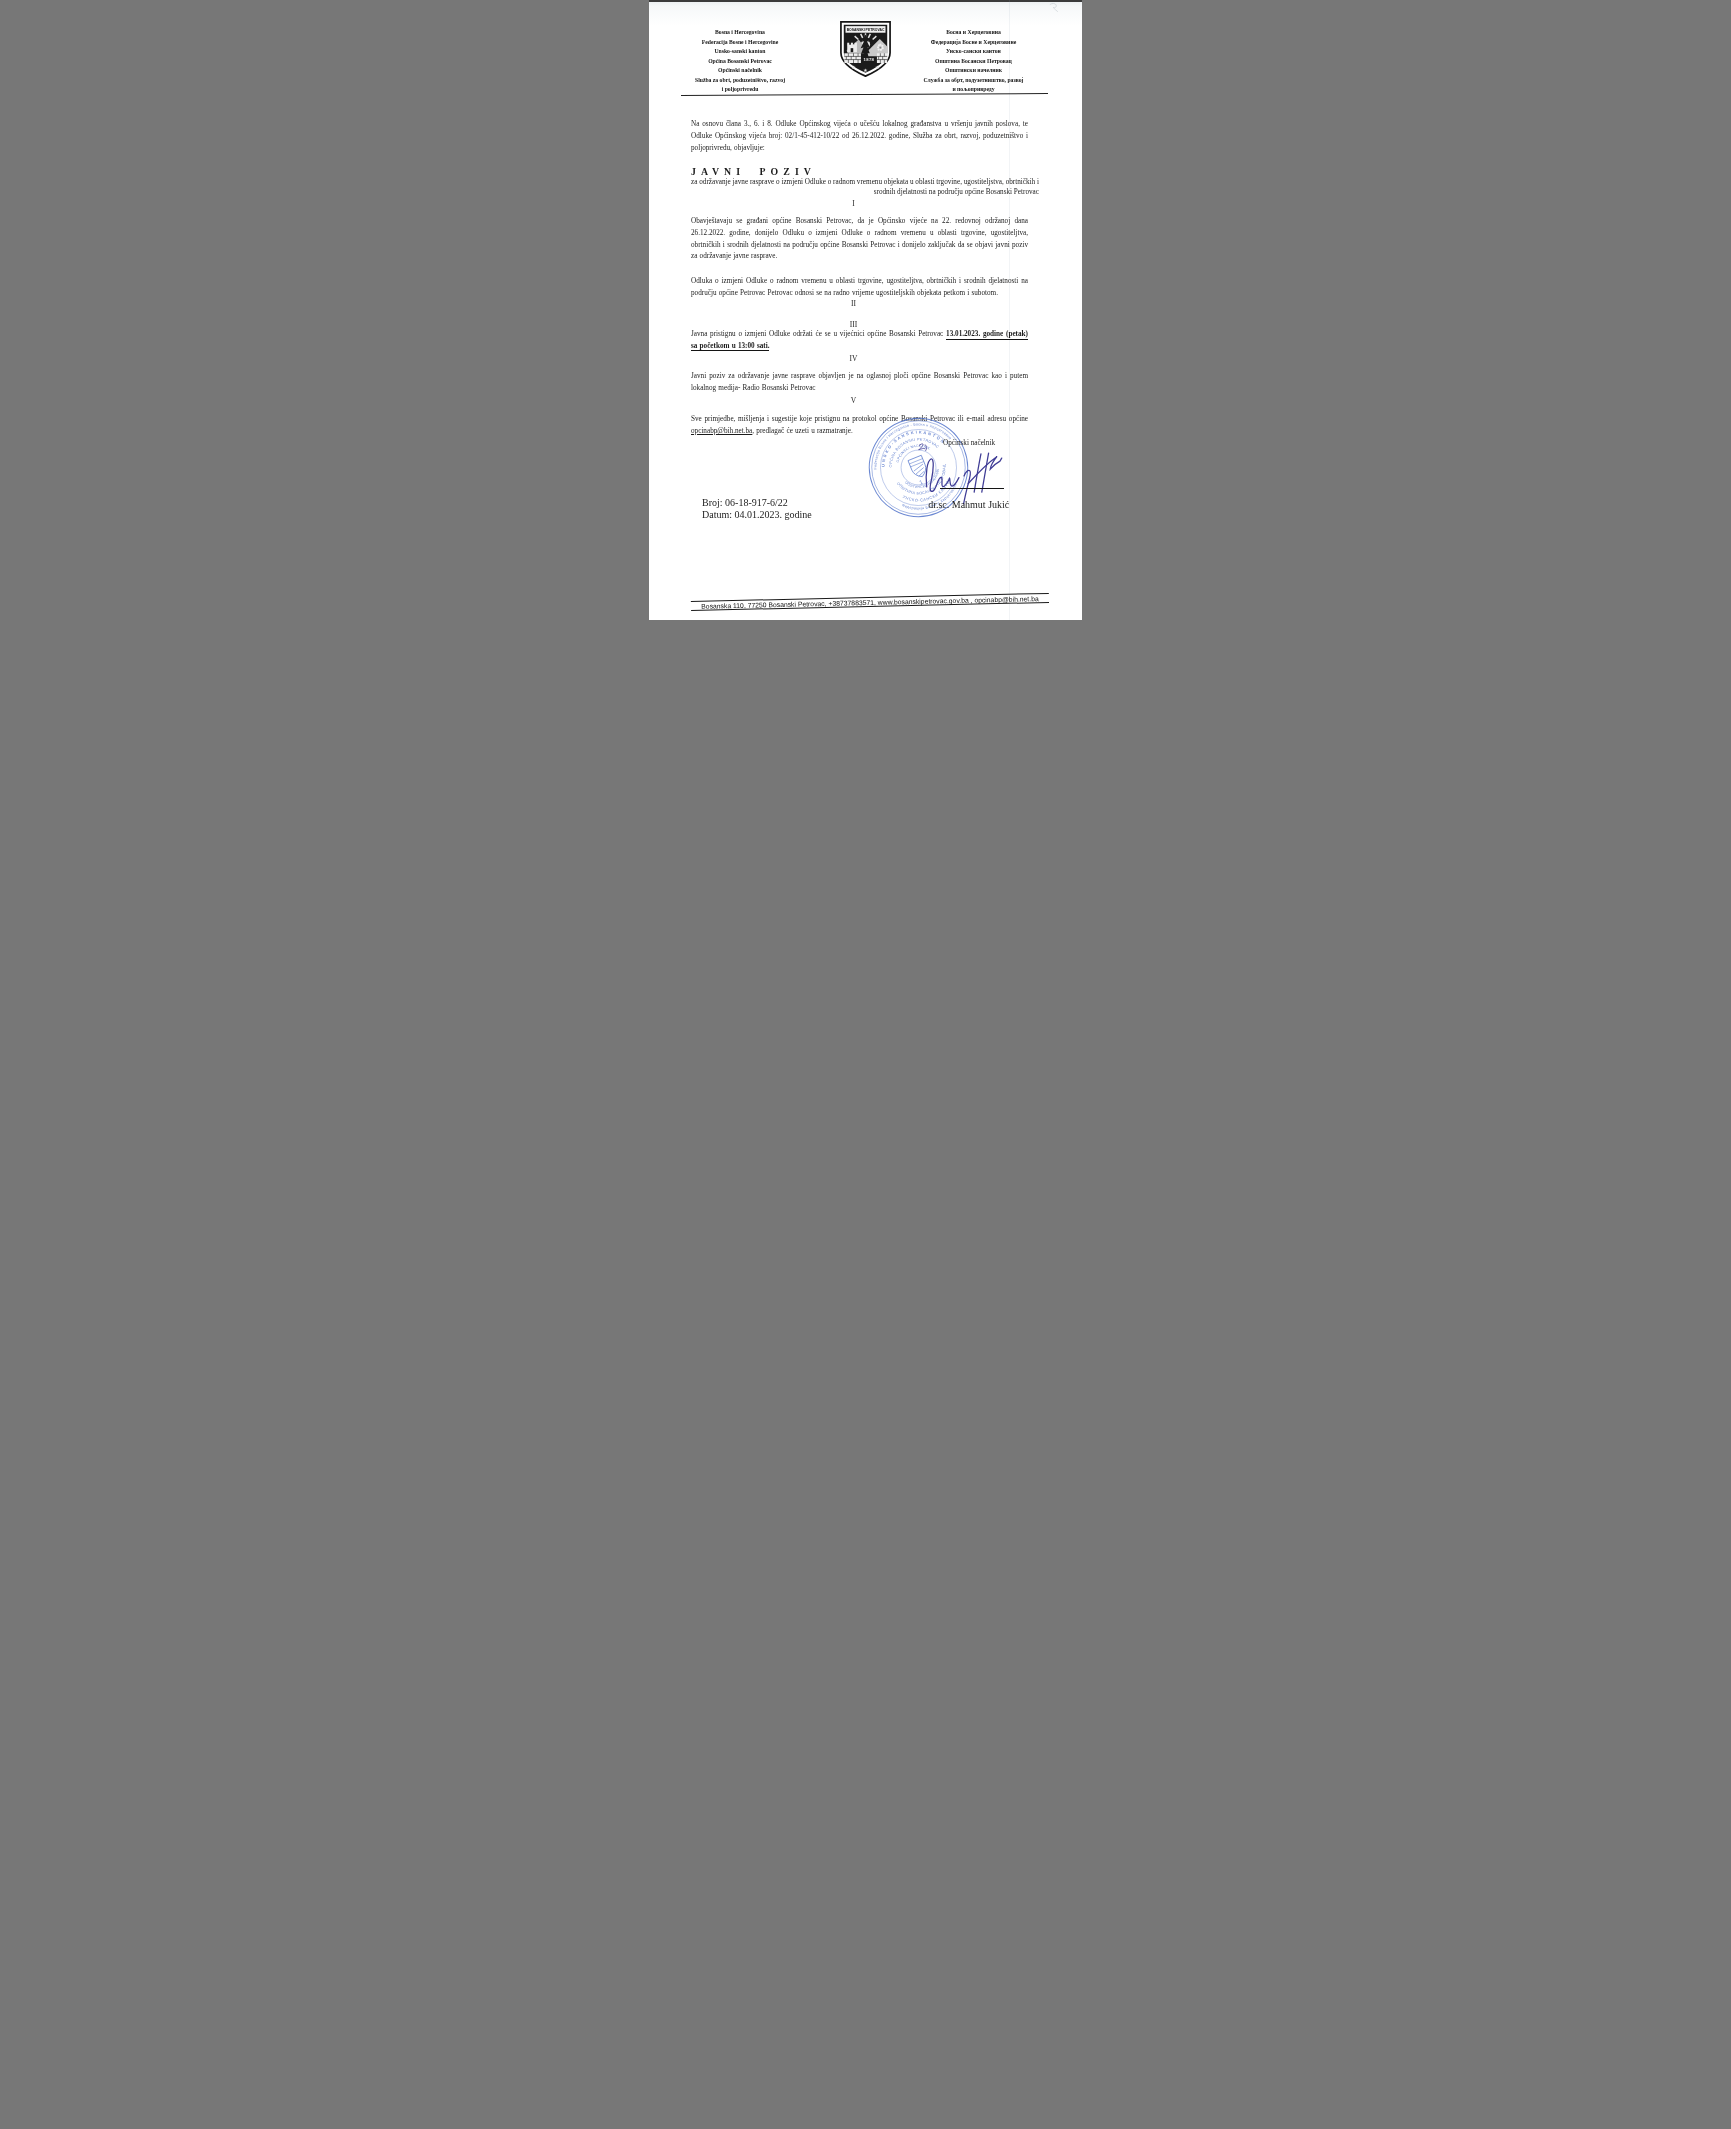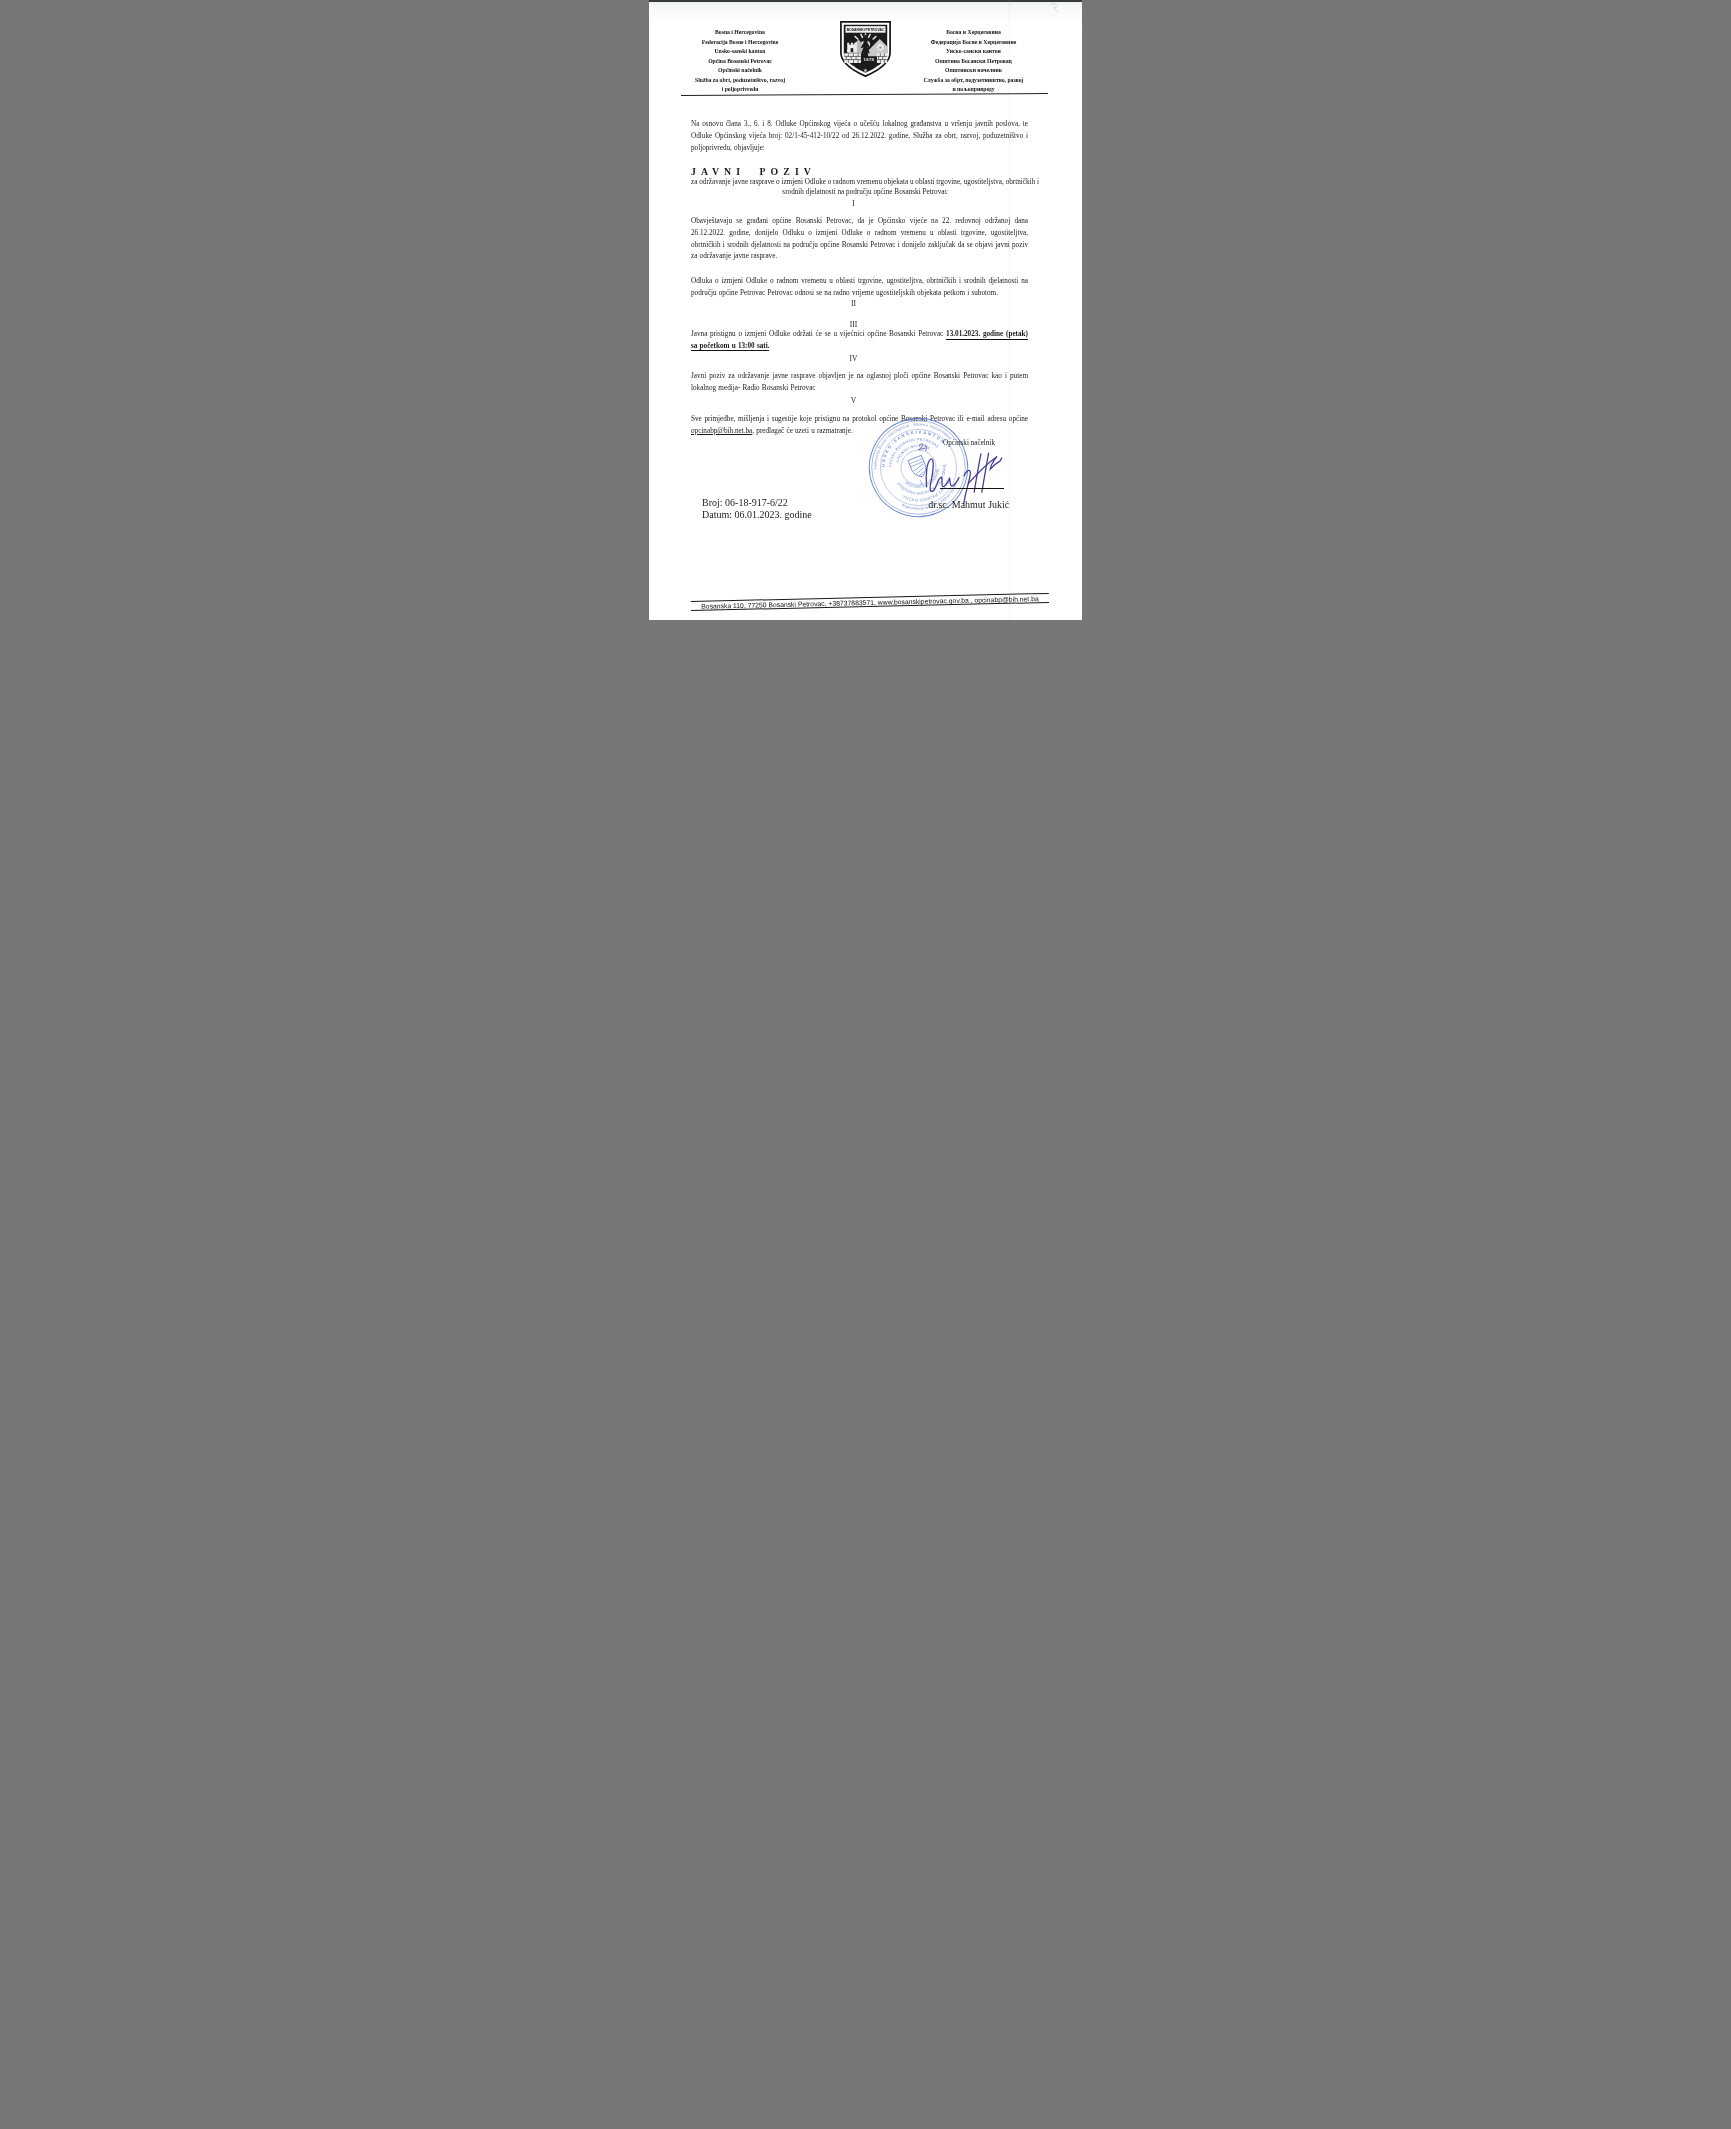--- a/index.html
+++ b/index.html
@@ -17,21 +17,21 @@
   
   .hblock{position:absolute;text-align:center;font-weight:bold;font-size:5.7px;line-height:9.5px;color:#151515;}
   .h-left{left:25px;top:28px;width:132px;}
   .h-right{left:254px;top:28px;width:141px;}
   .emblem{position:absolute;left:187px;top:19px;width:59px;height:60px;}
   .header-rule{position:absolute;left:32px;top:95px;width:367px;height:1.3px;background:#232323;transform:rotate(-0.3deg);transform-origin:left center;}
   
   .para{position:absolute;left:42px;width:337px;font-size:7.2px;line-height:11.7px;text-align:justify;word-spacing:0.4px;}
   .intro{top:112px;}
   .doc-title{position:absolute;left:42px;top:159px;width:337px;font-size:9.8px;font-weight:bold;letter-spacing:5.1px;word-spacing:6.8px;white-space:nowrap;}
-  .doc-subtitle{position:absolute;left:42px;top:171px;width:348px;text-align:center;font-size:7.2px;line-height:9.4px;}
+  .doc-subtitle{position:absolute;left:42px;top:171px;width:348px;text-align:right;font-size:7.2px;line-height:9.4px;}
   .numeral{position:absolute;left:42px;width:325px;text-align:center;font-size:7.5px;}
   .n1{top:199px;} .p1{top:209px;}
   .n2{top:259px;margin-top:40px;} .p2{top:269px;}
   .n3{top:320px;} .p3{top:322px;}
   .n4{top:354px;} .p4{top:364px;}
   .n5{top:396px;} .p5{top:407px;}
   .bold-underline{font-weight:bold;border-bottom:1.5px solid #141414;padding-bottom:0.4px;}
   .email-underline{text-decoration:underline;text-decoration-thickness:0.9px;text-underline-offset:1.3px;}
   
   .stamp{position:absolute;left:218px;top:416px;width:103px;height:103px;opacity:0.82;}
@@ -241,20 +241,20 @@
         <path d="M176,16 C170,50 164,86 160,108"></path>
         <path d="M128,88 C148,66 170,42 196,24 C188,34 181,44 180,54 C186,46 194,40 203,35 L207,28"></path>
       </g>
     </svg>
     <div class="sig-line"></div>
     <div class="sig-name">dr.sc. Mahmut Jukić</div>
   </div>
 
   <div class="reference">
     <div><span>Broj:</span> <span>06-18-917-6/22</span></div>
-    <div><span>Datum:</span> <span>06.01.2023. godine</span></div>
+    <div><span>Datum:</span> <span>04.01.2023. godine</span></div>
   </div>
 
   <div class="footer">
     <div class="footer-text">Bosanska 110, 77250 Bosanski Petrovac, +38737883571, www.bosanskipetrovac.gov.ba , opcinabp@bih.net.ba</div>
   </div>
 </div>
 
 
 </body></html>

